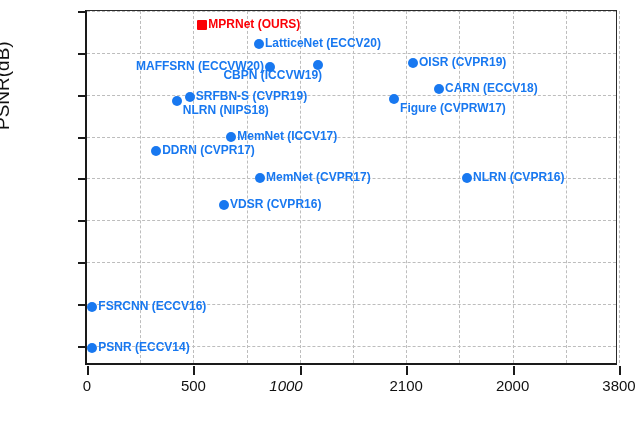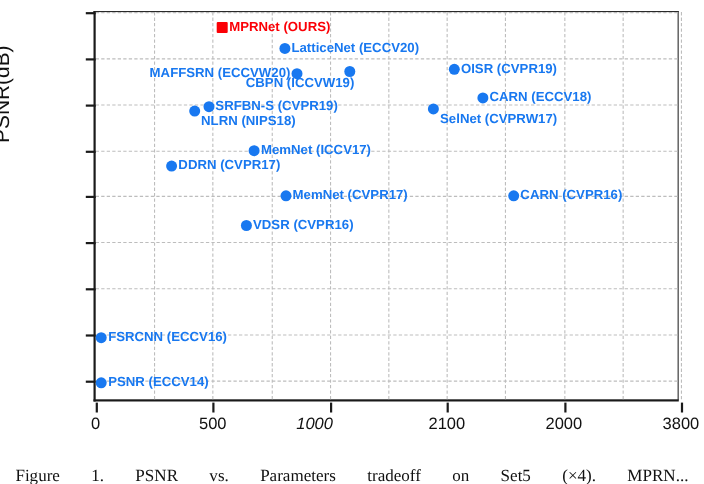--- a/index.html
+++ b/index.html
@@ -144,21 +144,21 @@
         <div class="pt" style="left: 231.101px; top: 54.4222px;">
           <div class="dot"></div>
           <div class="lbl below-left">CBPN (ICCVW19)</div>
         </div>
         <div class="pt" style="left: 351.971px; top: 77.8656px;">
           <div class="dot"></div>
           <div class="lbl right">CARN (ECCV18)</div>
         </div>
         <div class="pt" style="left: 307.07px; top: 87.9127px;">
           <div class="dot"></div>
-          <div class="lbl below">SelNet (CVPRW17)</div>
+          <div class="lbl below">Figure (CVPRW17)</div>
         </div>
         <div class="pt" style="left: 102.782px; top: 86.2382px;">
           <div class="dot"></div>
           <div class="lbl right">SRFBN-S (CVPR19)</div>
         </div>
         <div class="pt" style="left: 89.8016px; top: 90.4245px;">
           <div class="dot"></div>
           <div class="lbl below">NLRN (NIPS18)</div>
         </div>
         <div class="pt" style="left: 144.278px; top: 126.427px;">
@@ -168,47 +168,33 @@
         <div class="pt" style="left: 69.16px; top: 139.823px;">
           <div class="dot"></div>
           <div class="lbl right">DDRN (CVPR17)</div>
         </div>
         <div class="pt" style="left: 173.006px; top: 166.616px;">
           <div class="dot"></div>
           <div class="lbl right">MemNet (CVPR17)</div>
         </div>
         <div class="pt" style="left: 380.061px; top: 167.453px;">
           <div class="dot"></div>
-          <div class="lbl right">CARN (CVPR16)</div>
+          <div class="lbl right">NLRN (CVPR16)</div>
         </div>
         <div class="pt" style="left: 137.043px; top: 194.245px;">
           <div class="dot"></div>
           <div class="lbl right">VDSR (CVPR16)</div>
         </div>
         <div class="pt" style="left: 5.32px; top: 295.554px;">
           <div class="dot"></div>
           <div class="lbl right">FSRCNN (ECCV16)</div>
         </div>
         <div class="pt" style="left: 5.32px; top: 336.58px;">
           <div class="dot"></div>
           <div class="lbl right">PSNR (ECCV14)</div>
         </div>
       </div>
   </div>
 
   <div id="ylabel">PSNR(dB)</div>
 
-  <div id="caption">
-    <div class="spread" id="caption-words">
-        <span>Figure</span>
-        <span>1.</span>
-        <span>PSNR</span>
-        <span>vs.</span>
-        <span>Parameters</span>
-        <span>tradeoff</span>
-        <span>on</span>
-        <span>Set5</span>
-        <span>(×4).</span>
-        <span>MPRN...</span>
-      </div>
-  </div>
 
 </div>
 
 </body></html>

